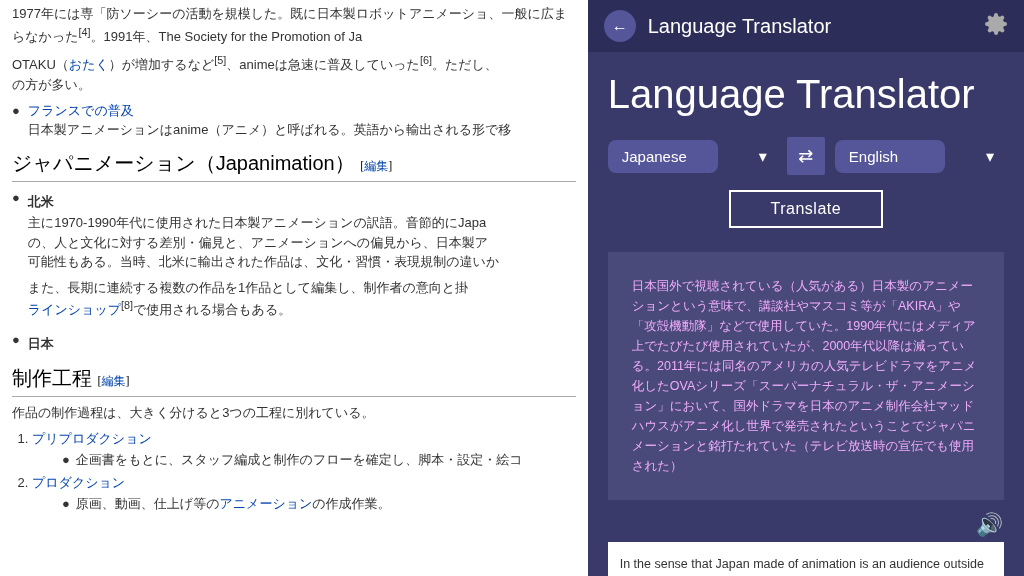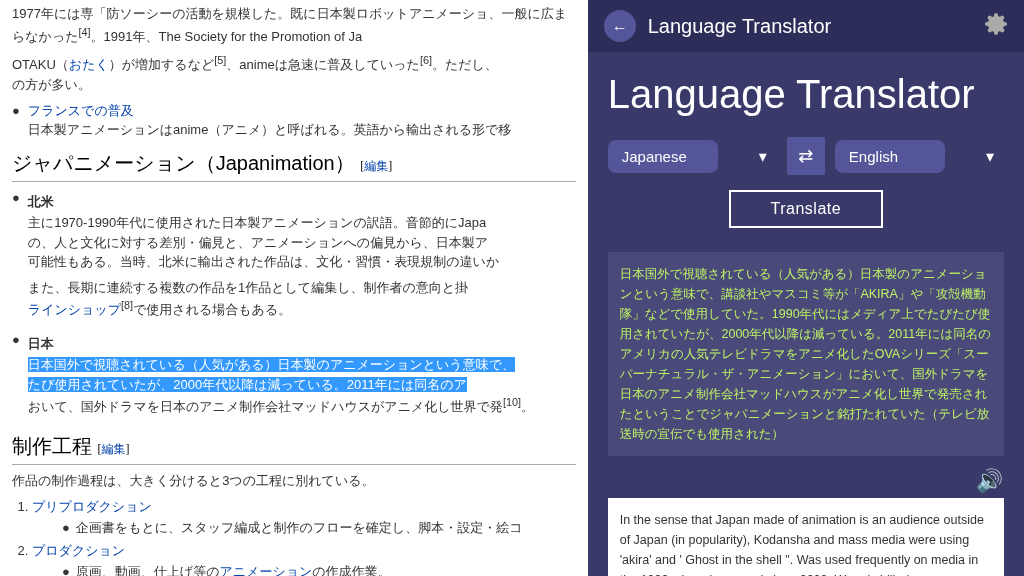--- a/index.html
+++ b/index.html
@@ -199,22 +199,22 @@
       border: 2px solid #fff;
       color: #fff;
       padding: 8px 40px;
       font-size: 16px;
       cursor: pointer;
       letter-spacing: 0.5px;
     }
 
     .source-text-box {
       background: #4a4a7a;
-      padding: 12px;
-      color: #bef264;
+      padding: 24px;
+      color: #f0abfc;
       font-size: 12.5px;
       line-height: 1.6;
       flex: 1;
       margin-bottom: 8px;
       overflow: hidden;
     }
 
     .source-text-box p {
       margin: 0;
     }
@@ -274,24 +274,20 @@
       <div class="sub-subsection">北米</div>
       <p>主に1970-1990年代に使用された日本製アニメーションの訳語。音節的にJapa<br>の、人と文化に対する差別・偏見と、アニメーションへの偏見から、日本製ア<br>可能性もある。当時、北米に輸出された作品は、文化・習慣・表現規制の違いか</p>
       <p>また、長期に連続する複数の作品を1作品として編集し、制作者の意向と掛<br><a>ラインショップ</a><sup>[8]</sup>で使用される場合もある。</p>
     </div>
   </div>
 
   <div class="bullet-item">
     <span class="bullet">●</span>
     <div>
       <div class="sub-subsection">日本</div>
-      <p>
-        <span class="highlighted-text">日本国外で視聴されている（人気がある）日本製のアニメーションという意味で、<br>たび使用されていたが、2000年代以降は減っている。2011年には同名のア</span><br>
-        おいて、国外ドラマを日本のアニメ制作会社マッドハウスがアニメ化し世界で発<sup>[10]</sup>。
-      </p>
     </div>
   </div>
 
   <div class="section-heading">
     <span>制作工程</span>
     <span class="edit-link"> [<a>編集</a>]</span>
   </div>
 
   <p>作品の制作過程は、大きく分けると3つの工程に別れている。</p>
 

